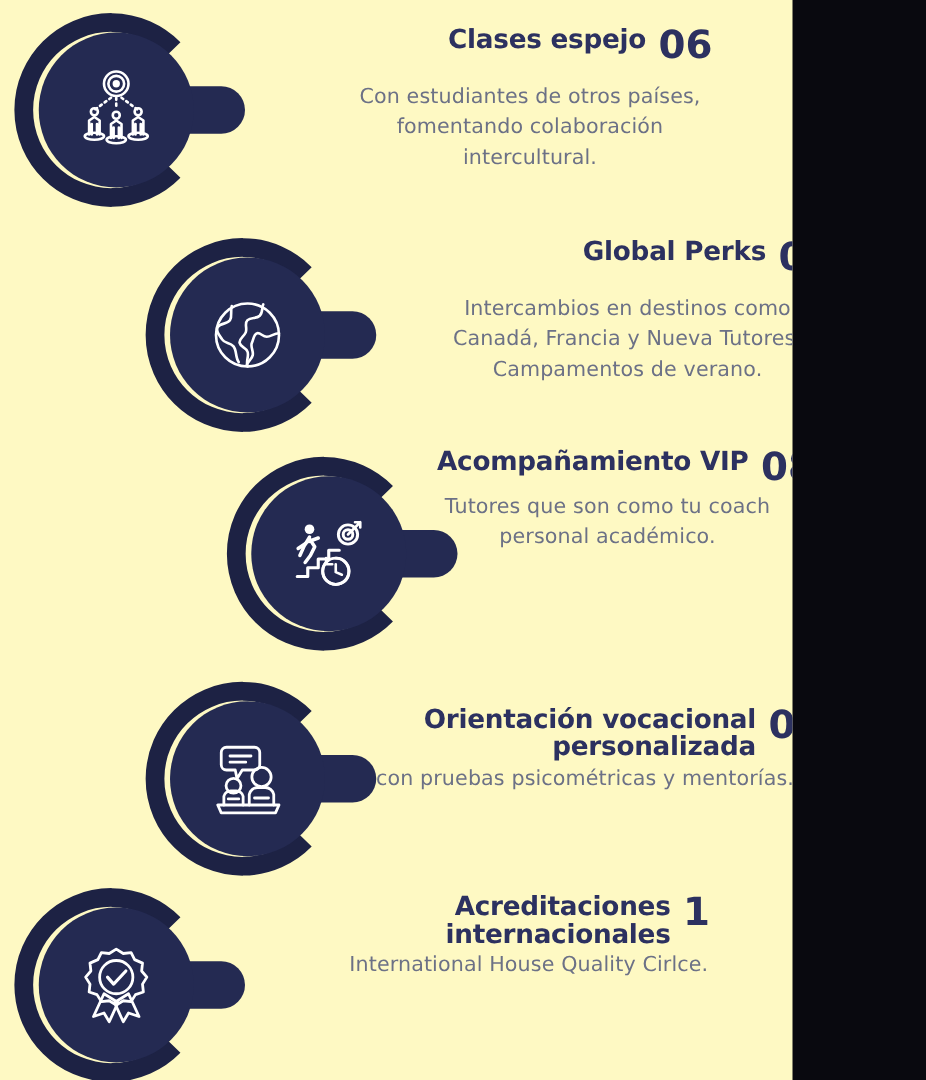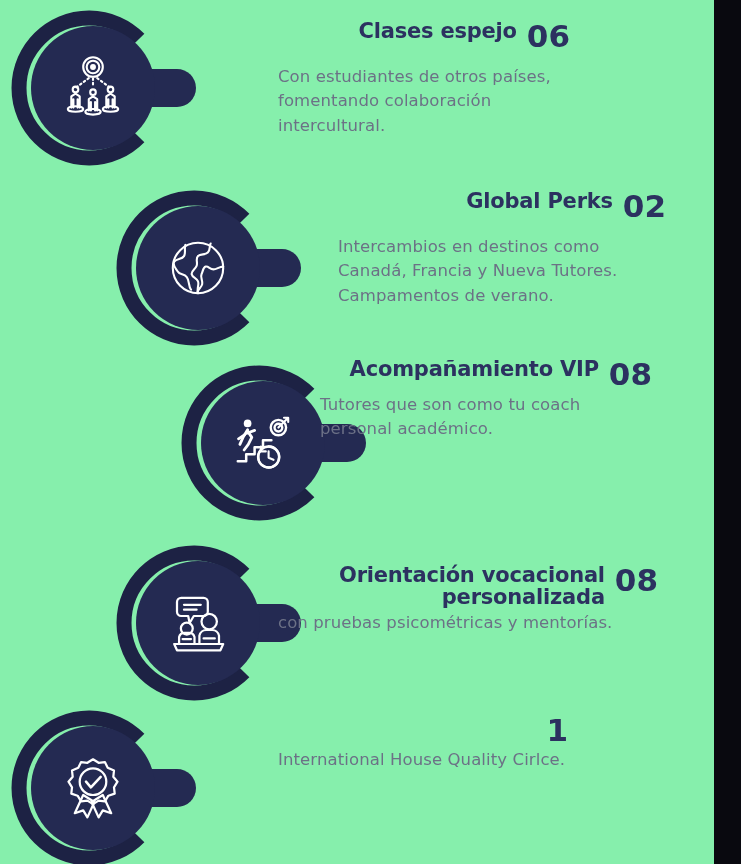--- a/index.html
+++ b/index.html
@@ -2,23 +2,23 @@
 <html><head>
 <meta charset="utf-8">
 <style>
   html, body {
     margin: 0;
     padding: 0;
     background: #09090f;
   }
   #page {
     position: relative;
-    width: 714px;
+    width: 634px;
     height: 864px;
-    background: #86efac;
+    background: #fef9c3;
     overflow: hidden;
     font-family: "DejaVu Sans", "Liberation Sans", sans-serif;
   }
 
   
   .badge {
     position: absolute;
     width: 170px;
     height: 170px;
   }
@@ -88,21 +88,21 @@
     font-size: 31px;
     line-height: 1.06;
     color: #2c3160;
     white-space: nowrap;
   }
   .item-body {
     margin-top: 12px;
     font-size: 16.5px;
     line-height: 1.48;
     color: #6c7186;
-    text-align: left;
+    text-align: center;
     letter-spacing: 0.1px;
   }
 
   
   #badge-06 { left: 8px;   top: 3px;   }
   #badge-07 { left: 113px; top: 183px; }
   #badge-08 { left: 178px; top: 358px; }
   #badge-09 { left: 113px; top: 538px; }
   #badge-10 { left: 8px;   top: 703px; }
 
@@ -249,18 +249,19 @@
         <path d="M36 60 L24 86 L36 82 L42 92 L52 70 Z"></path>
         <path d="M64 60 L76 86 L64 82 L58 92 L48 70 Z"></path>
         <path d="M50 9 L58 14 L67 13 L71 21 L80 25 L79 34 L85 41 L80 49 L81 58 L72 61 L67 69 L58 68 L50 73 L42 68 L33 69 L28 61 L19 58 L20 49 L15 41 L21 34 L20 25 L29 21 L33 13 L42 14 Z"></path>
         <circle cx="50" cy="41" r="19"></circle>
         <path d="M40 41 L47 49 L61 34" stroke-width="3.6"></path>
       </svg>
     </div>
   </div>
   <div class="item-text" id="text-10">
     <div class="heading-row">
+      <div class="item-title">Acreditaciones internacionales</div>
       <div class="item-num">1</div>
     </div>
     <div class="item-body">International House Quality Cirlce.</div>
   </div>
 
 </div>
 
 </body></html>

